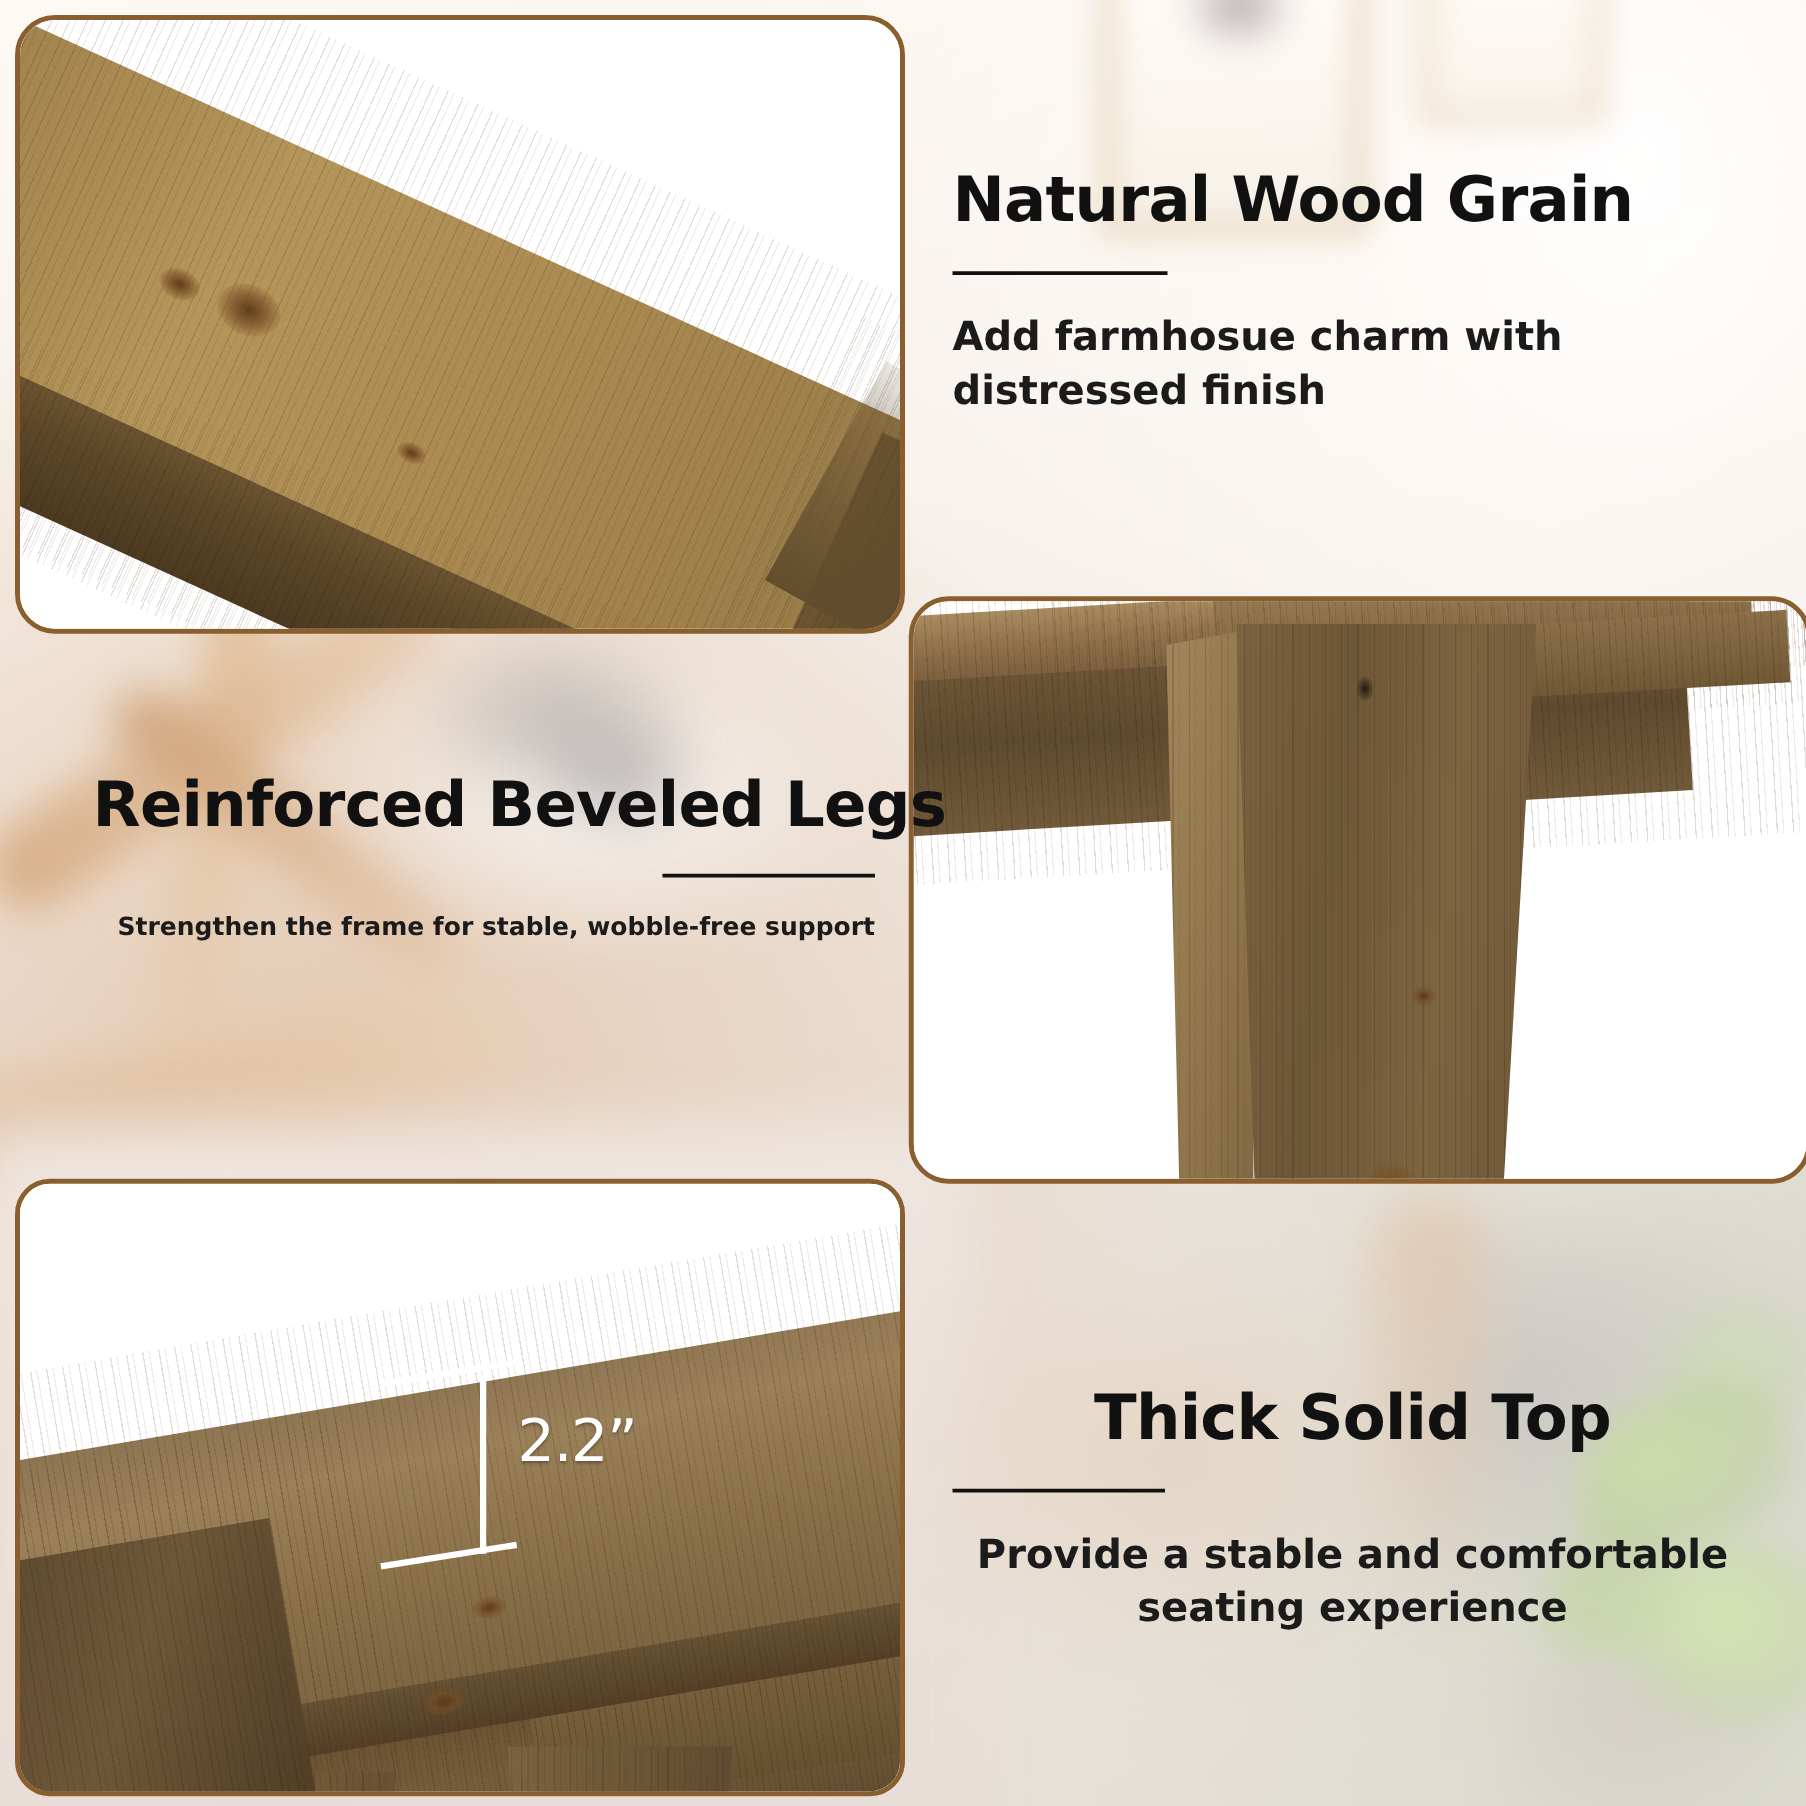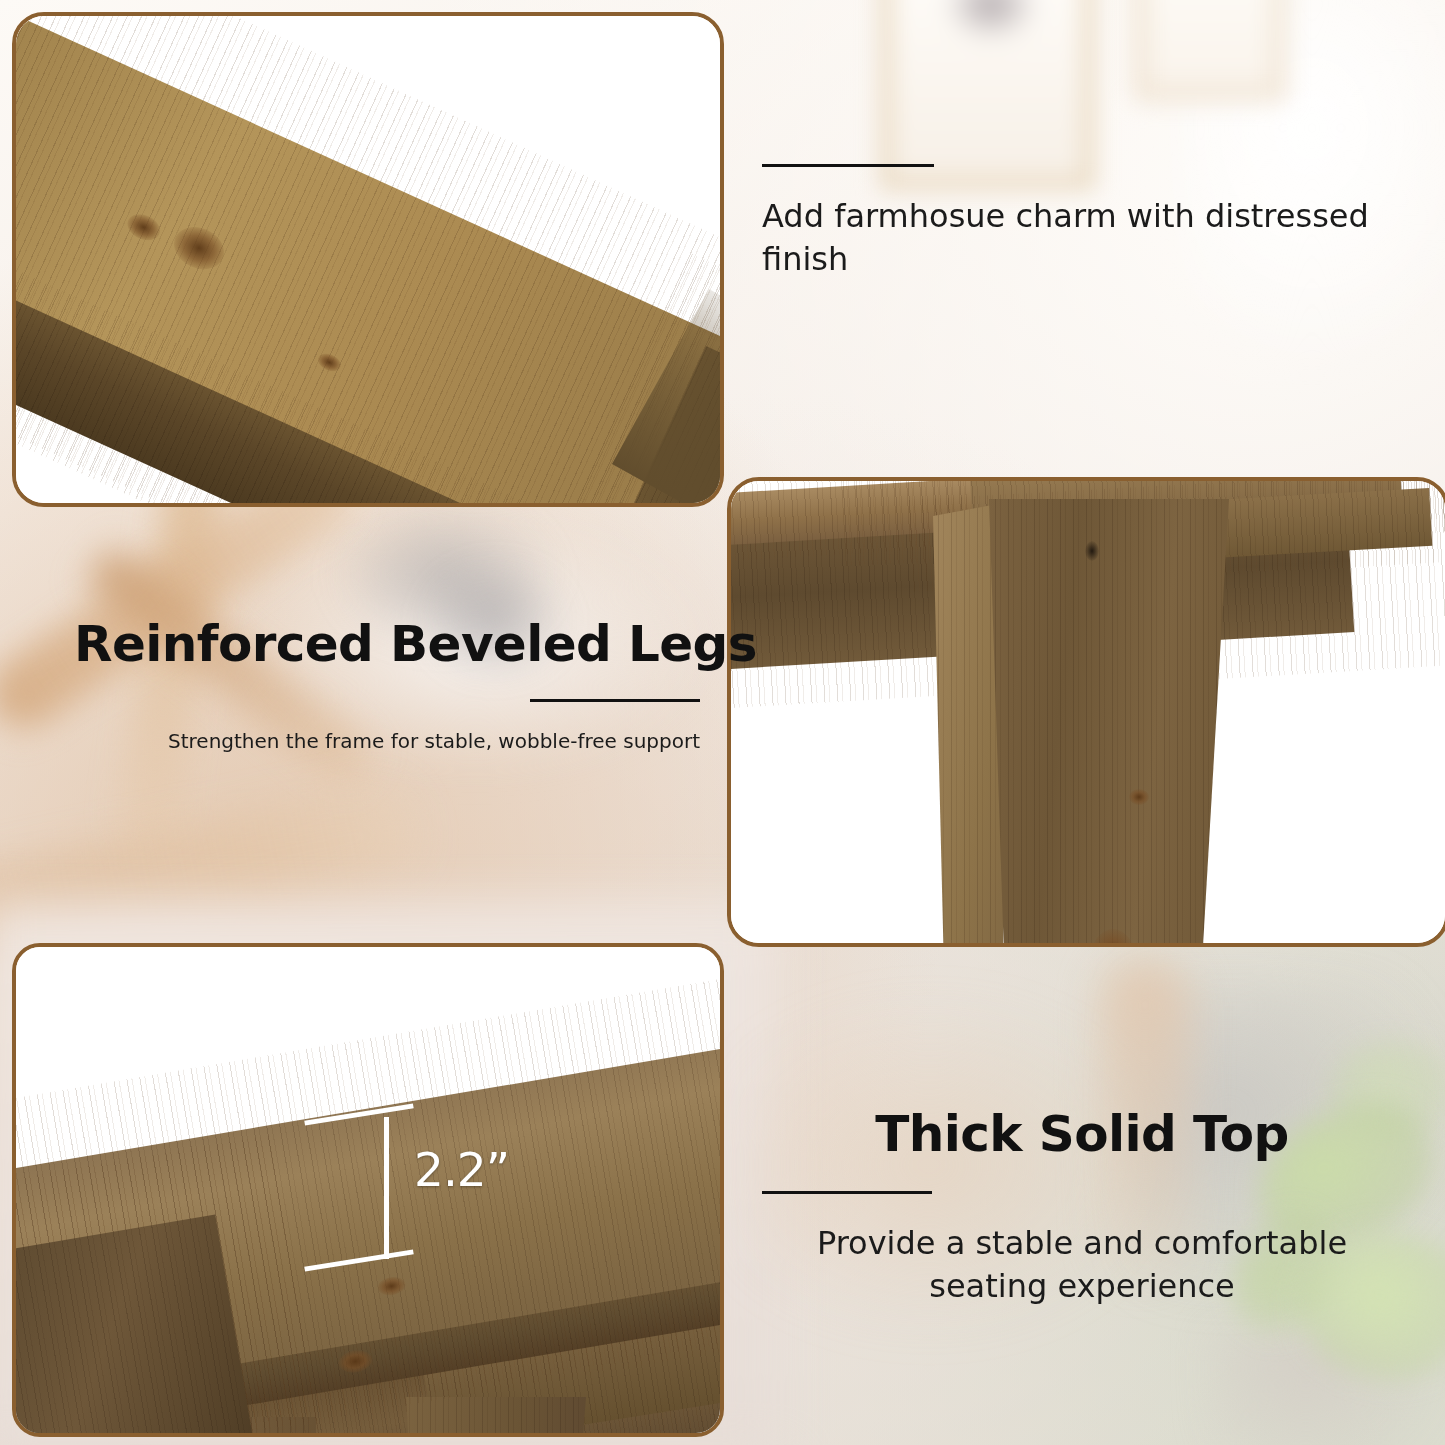--- a/index.html
+++ b/index.html
@@ -229,21 +229,21 @@
   
   .txtblock{ position:absolute; z-index:3; }
   .txtblock h2{
     font-family:"DejaVu Sans", sans-serif;
     font-weight:700; color:#111111; letter-spacing:-0.6px;
     white-space:nowrap; line-height:1.06;
   }
   .rule{ background:#111111; height:3px; }
   .txtblock p{
     font-family:"DejaVu Sans", sans-serif;
-    font-weight:400; color:#1b1b1b; line-height:1.33;
+    font-weight:700; color:#1b1b1b; line-height:1.33;
   }
 
   #text-wood-grain{ left:762px; top:134px; width:620px; text-align:left; }
   #text-wood-grain h2{ font-size:50px; }
   #text-wood-grain .rule{ width:172px; margin:30px 0 28px 0; }
   #text-wood-grain p{ font-size:32px; }
 
   #text-beveled-legs{ left:60px; top:618px; width:640px; text-align:right; }
   #text-beveled-legs h2{ font-size:50px;margin-left:14px; }
   #text-beveled-legs .rule{ width:170px; margin:28px 0 26px auto; }
@@ -350,29 +350,30 @@
     <div class="p3-topsurface">
       <div class="grainlines"></div>
       <div class="knot" style="left:420px;top:170px;width:28px;height:18px;"></div>
     </div>
     <div class="p3-corner">
       <div class="grainlines"></div>
     </div>
 
   </div>
 
-  <div class="dim" style="left:288px; top:165px; width:230px; height:160px;">
+  <div class="dim" style="left:288px; top:149px; width:230px; height:160px;">
     <span class="dim-cap" style="left:0px;   top:0px;   width:110px; transform:rotate(-9deg);"></span>
     <span class="dim-vline" style="left:80px; top:5px;  width:5px;  height:142px;"></span>
     <span class="dim-cap" style="left:0px;  top:146px; width:110px; transform:rotate(-9deg);"></span>
     <span class="dim-label" style="left:110px; top:30px;">2.2”</span>
   </div>
 </div>
 
 <div class="txtblock" id="text-wood-grain">
+  <h2>Natural Wood Grain</h2>
   <div class="rule"></div>
   <p>Add farmhosue charm with distressed finish</p>
 </div>
 
 <div class="txtblock" id="text-beveled-legs">
   <h2>Reinforced Beveled Legs</h2>
   <div class="rule"></div>
   <p>Strengthen the frame for stable, wobble-free support</p>
 </div>
 

